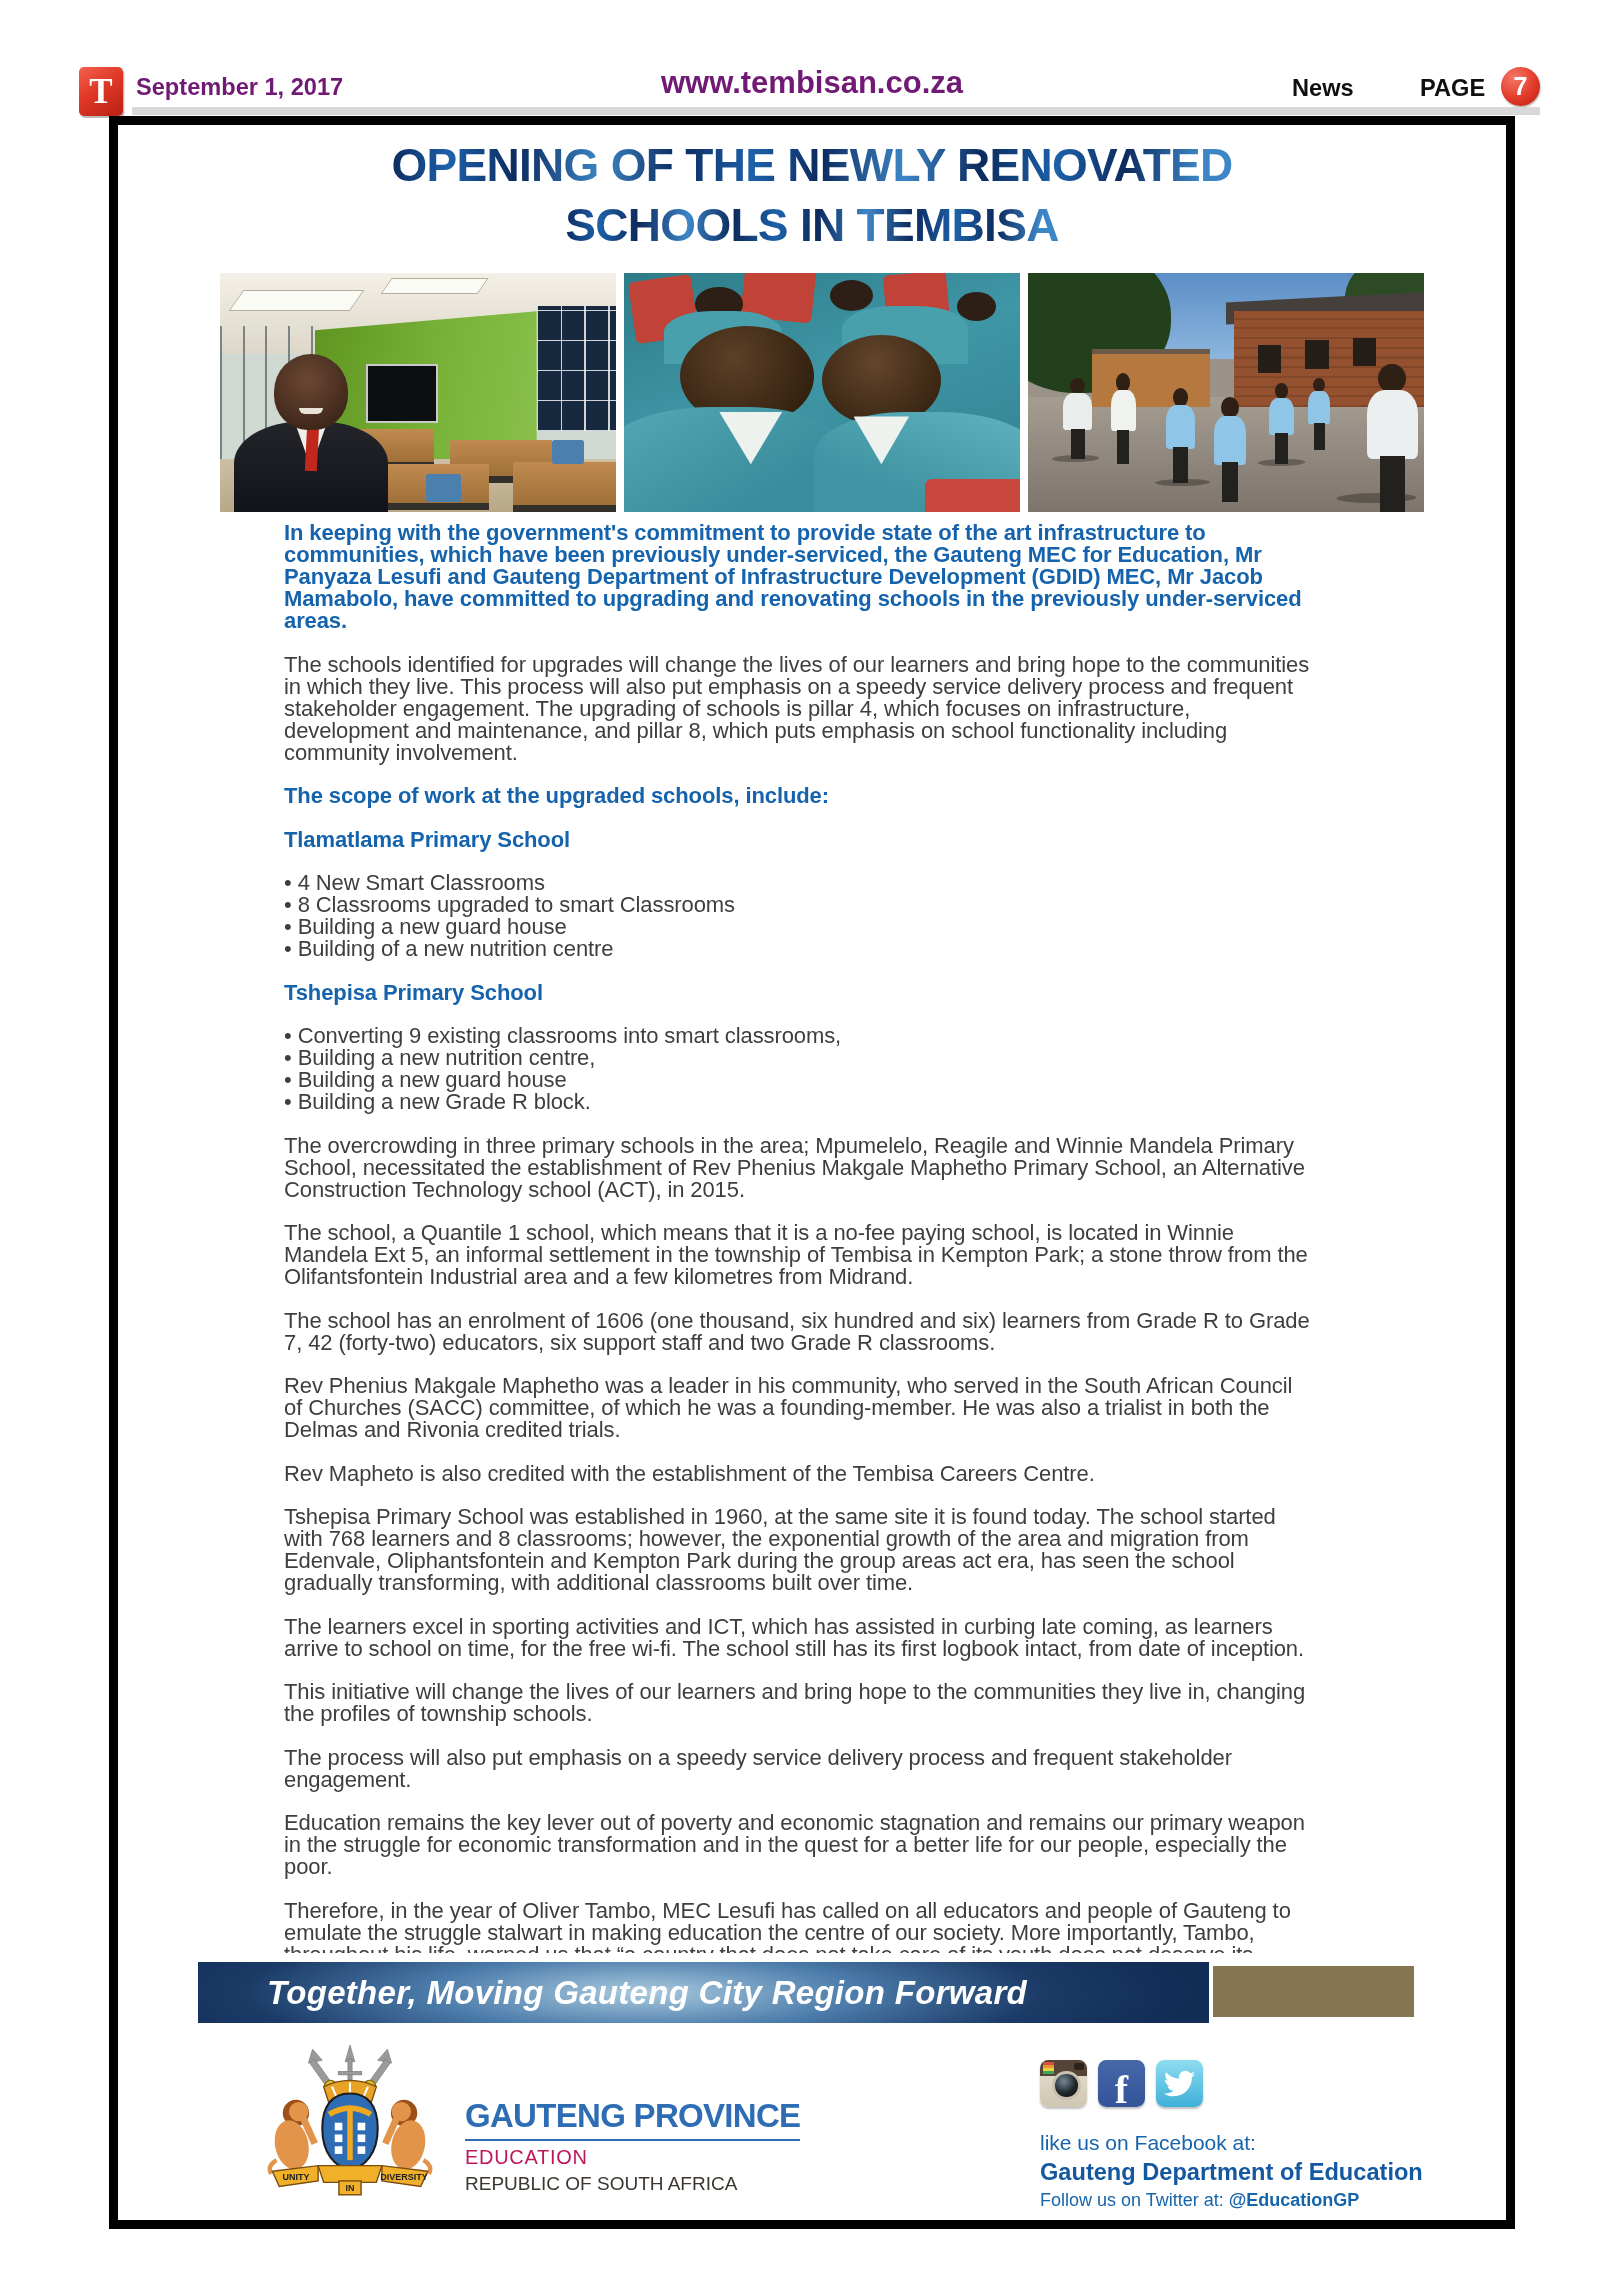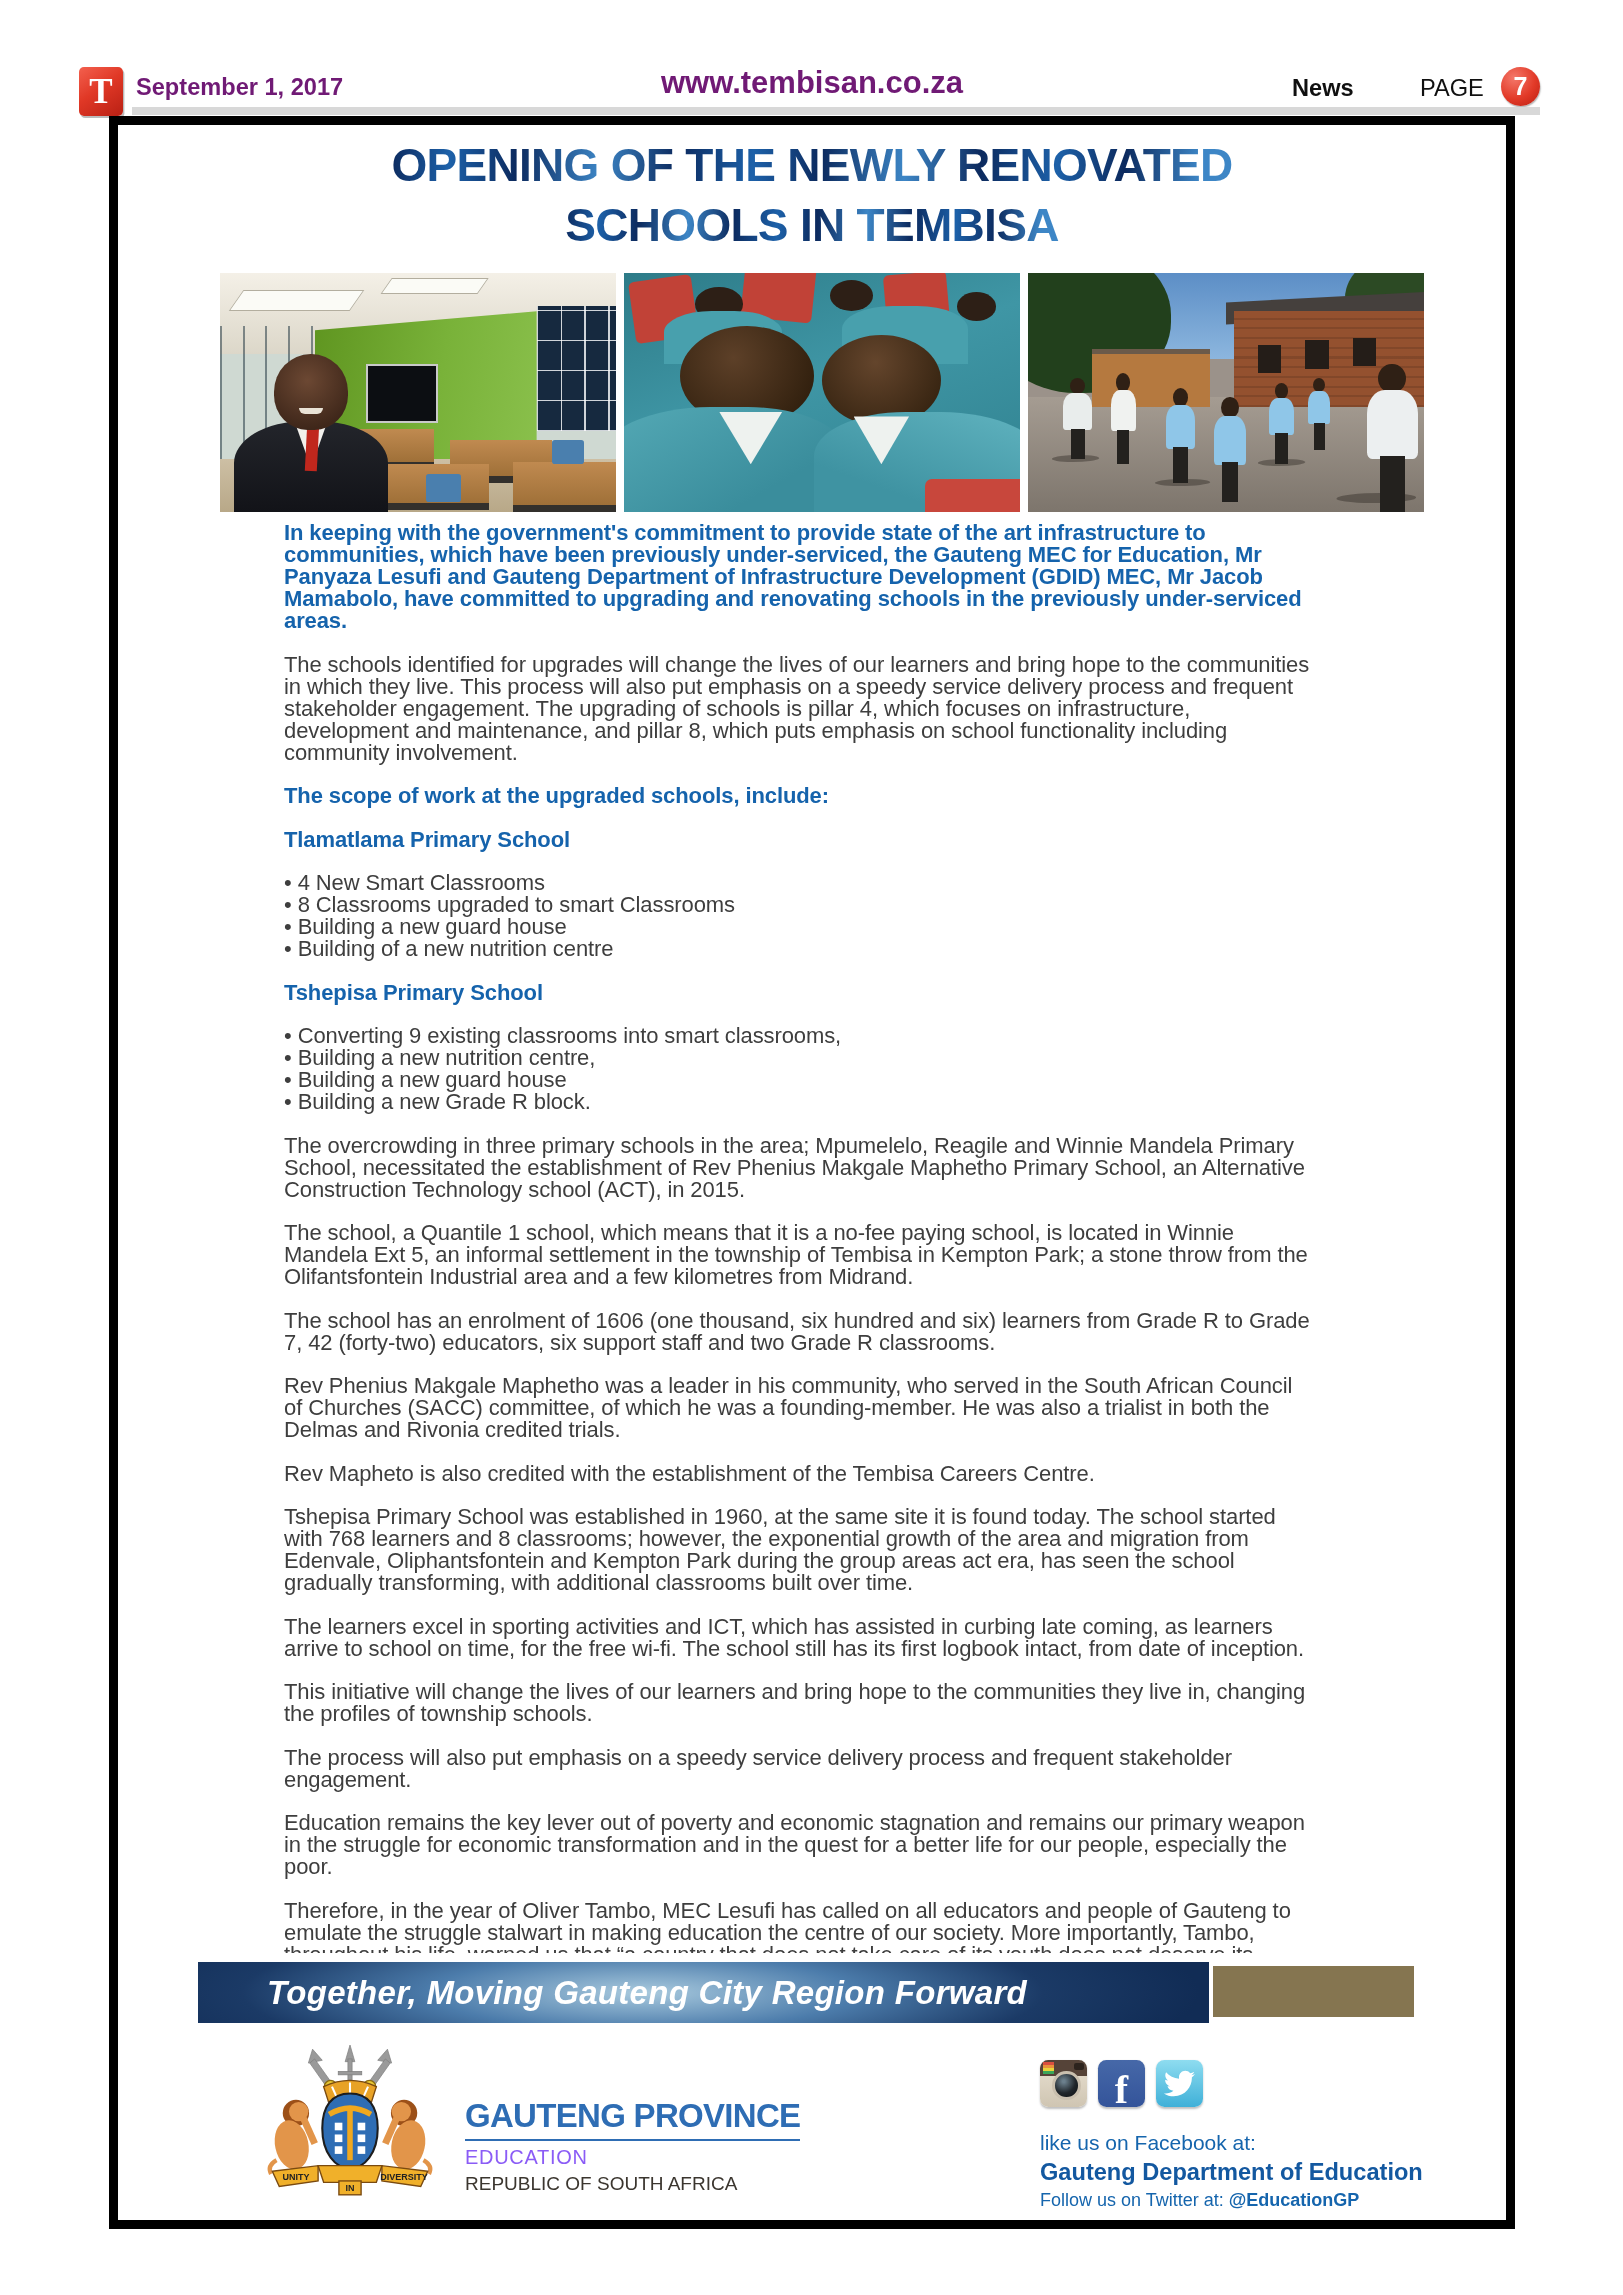--- a/index.html
+++ b/index.html
@@ -7,21 +7,21 @@
         font-family:"Liberation Sans",sans-serif;}
 
   
   .t-logo{position:absolute;left:79px;top:67px;width:44px;height:49px;border-radius:4.9px;
           background:linear-gradient(145deg,#f3604e 0%,#e03826 45%,#b92014 100%);
           box-shadow:1.4px 2.1px 0 rgba(60,60,60,.35);display:flex;align-items:center;justify-content:center;}
   .t-logo span{font-family:"Liberation Serif",serif;font-weight:700;font-size:35px;color:#fff;line-height:1;}
   .mast-date{position:absolute;left:136px;top:74px;font-size:23.6px;font-weight:700;color:#701a75;}
   .mast-url{position:absolute;left:0;right:0;top:65px;text-align:center;font-size:31px;font-weight:700;color:#701a75;}
   .mast-news{position:absolute;left:1292px;top:75px;font-size:23.6px;font-weight:700;color:#101010;}
-  .mast-pagelbl{position:absolute;left:1420px;top:75px;font-size:23.6px;font-weight:400;color:#101010;}
+  .mast-pagelbl{position:absolute;left:1420px;top:75px;font-size:23.6px;font-weight:700;color:#101010;}
   .page-circle{position:absolute;left:1501px;top:67px;width:39px;height:39px;border-radius:50%;
           background:radial-gradient(circle at 34% 28%,#f4786a 0%,#e23a28 55%,#b81d10 100%);
           box-shadow:0.7px 1.4px 1.4px rgba(0,0,0,.3);display:flex;align-items:center;justify-content:center;}
   .page-circle span{color:#fff;font-weight:700;font-size:25px;}
   .gray-bar{position:absolute;left:132px;top:107px;width:1408px;height:7.6px;background:#d8d8d8;}
 
   
   .frame{position:absolute;left:109px;top:116px;width:1406px;height:2113px;border:9px solid #000;
          box-sizing:border-box;background:#fff;}
 
@@ -144,21 +144,21 @@
       background:radial-gradient(ellipse 55% 160% at 44% 50%,#a9cade 0%,#4c7cab 38%,#1b3a66 72%,#112c55 100%);
       display:flex;align-items:center;}
   .banner span{font-style:italic;font-weight:700;font-size:33px;color:#fff;padding-left:69px;letter-spacing:0.3px;}
   .khaki{position:absolute;left:1095px;top:1841px;width:201px;height:51px;background:#857550;}
 
   
   .crest{position:absolute;left:128px;top:1917px;width:208px;height:160px;}
   .province{position:absolute;left:347px;top:1973px;}
   .province .gp{font-size:33px;font-weight:700;color:#2e6db4;letter-spacing:-0.7px;line-height:35px;
       border-bottom:2.8px solid #2e6db4;padding-bottom:5.6px;display:inline-block;}
-  .province .edu{font-size:20px;color:#8b5cf6;letter-spacing:0.7px;margin-top:5.6px;}
+  .province .edu{font-size:20px;color:#be185d;letter-spacing:0.7px;margin-top:5.6px;}
   .province .rsa{font-size:19px;color:#3b362f;margin-top:4.2px;}
 
   .social{position:absolute;left:922px;top:1935px;width:416px;}
   .icons{display:flex;gap:11px;}
   .icon{width:47px;height:47px;border-radius:8.3px;position:relative;overflow:hidden;
         box-shadow:0 1.4px 2.1px rgba(0,0,0,.25);}
   .ig{background:linear-gradient(#e9e1d2,#cfc5b2);}
   .ig .top{position:absolute;left:0;top:0;width:100%;height:34%;background:#554338;}
   .ig .rb{position:absolute;left:7%;top:5%;width:22%;height:24%;display:flex;flex-direction:column;}
   .ig .rb i{flex:1;}

